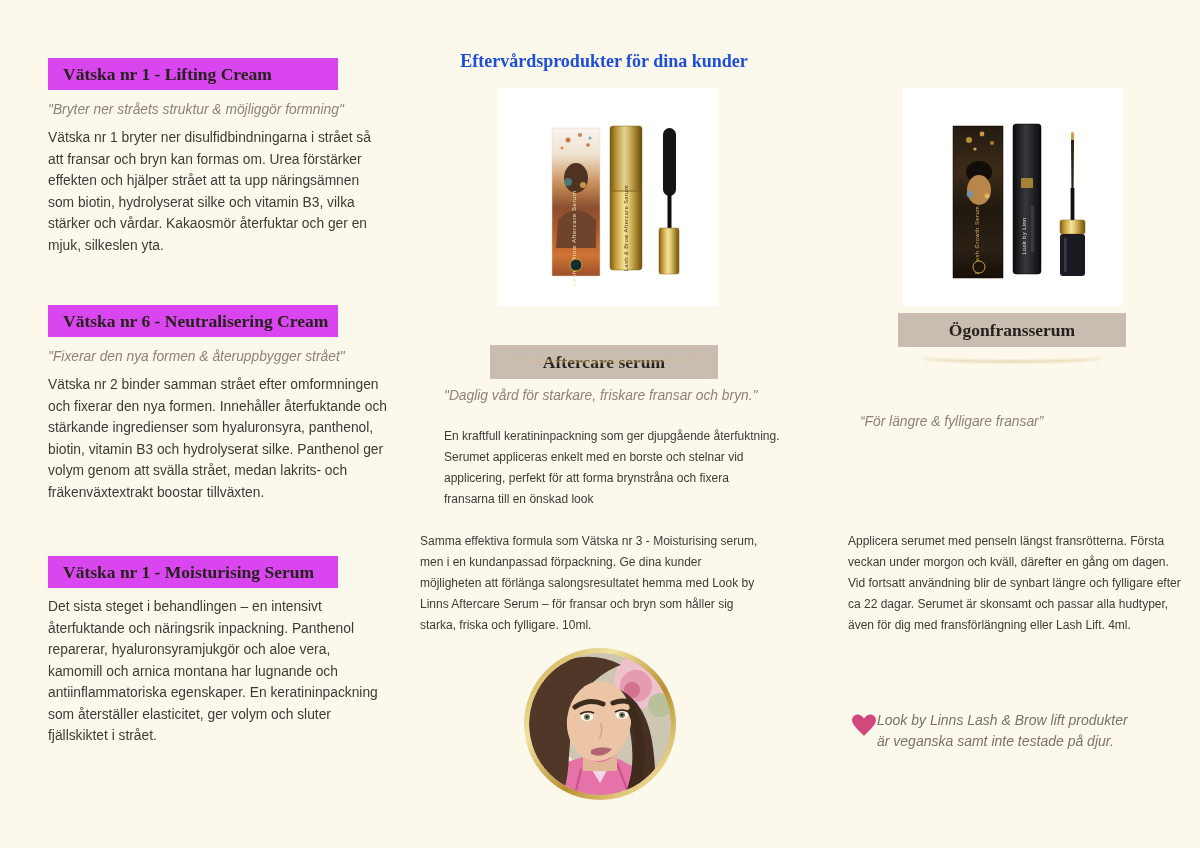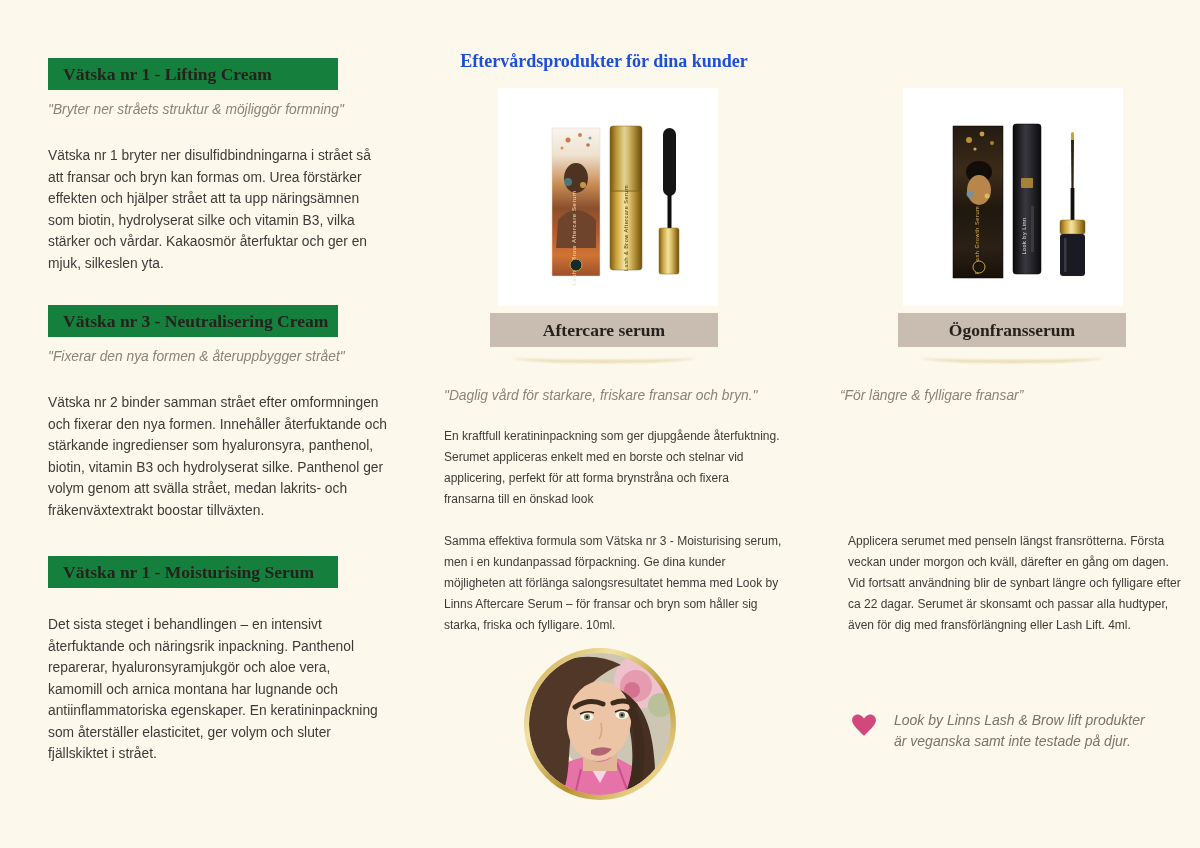--- a/index.html
+++ b/index.html
@@ -6,83 +6,83 @@
   html,body { background:#e9e4d8; }
   .page {
     position:relative; width:1200px; height:848px; margin:0 auto;
     background:#fcf8ec; overflow:hidden;
     font-family:"Liberation Sans", sans-serif;
   }
   
   .section { position:absolute; left:48px; width:348px; }
   .sec-bar {
     width:290px; height:32px; line-height:32px; padding-left:15px;
-    background:#15803d; color:#26211d;
+    background:#d946ef; color:#26211d;
     font-family:"Liberation Serif", serif; font-weight:700; font-size:17.5px;
   }
   .quote {
     font-style:italic; font-size:13.8px; line-height:19px; color:#8c8278;
   }
   .sec-quote { margin-top:10px; }
-  .sec-body { margin-top:26px; font-size:13.8px; line-height:21.5px; color:#3e3b37; width:340px; }
+  .sec-body { margin-top:8px; font-size:13.8px; line-height:21.5px; color:#3e3b37; width:340px; }
   
   .center-title {
     position:absolute; top:51px; left:404px; width:400px; text-align:center;
     font-family:"Liberation Serif", serif; font-weight:700; font-size:18px; color:#1d4ed8;
   }
   .product-card { position:absolute; top:88px; background:#ffffff; }
   .card-mid   { left:498px; width:220px; height:218px; }
   .card-right { left:903px; width:220px; height:218px; }
   .label-bar {
     position:absolute; top:313px; height:34px; line-height:34px; text-align:center;
     background:#c9bcb0; color:#26211d;
     font-family:"Liberation Serif", serif; font-weight:700; font-size:17.5px;
   }
-  .bar-mid   { left:490px; width:228px; }
+  .bar-mid   { left:490px; width:228px;margin-top:32px; }
   .bar-right { left:898px; width:228px; }
   .bar-arc {
     position:absolute; top:352px; height:11px; border-radius:50%;
     border-bottom:3px solid #d8bf86; opacity:.55; filter:blur(1.3px);
   }
   .arc-mid   { left:512px; width:184px; }
   .arc-right { left:920px; width:184px; }
   .col-quote { position:absolute; top:386px; width:340px; }
   .q-mid   { left:444px; }
-  .q-right { left:840px; }
+  .q-right { left:860px;margin-top:26px; }
   .para { position:absolute; width:338px; font-size:12px; line-height:21px; color:#3e3b37; }
   .p-mid1   { left:444px; top:426px; }
-  .p-mid2   { left:444px; top:531px; }
+  .p-mid2   { left:420px; top:531px; }
   .p-right1 { left:848px; top:426px; }
   .p-right2 { left:848px; top:531px; }
   
   .photo-ring {
     position:absolute; left:524px; top:648px; width:152px; height:152px;
     border-radius:50%; padding:5px;
     background:linear-gradient(135deg,#c59f3d 0%,#f1e2a2 30%,#b8912e 60%,#e9d38c 85%,#a9851f 100%);
   }
   .photo-inner { width:100%; height:100%; border-radius:50%; overflow:hidden; }
   
-  .note { position:absolute; left:851px; top:710px; width:300px; display:flex; gap:17px; align-items:flex-start; }
+  .note { position:absolute; left:851px; top:710px; width:300px; display:flex; gap:0; align-items:flex-start; }
   .note-heart { flex:0 0 auto; margin-top:3px; }
   .note-text { font-style:italic; font-size:14px; line-height:21px; color:#7d7264; width:262px; }
   svg { display:block; }
 </style>
 </head>
 <body>
 
 <div class="page">
 
   <div class="section" style="top:58px;">
     <div class="sec-bar">Vätska nr 1 - Lifting Cream</div>
     <div class="quote sec-quote">"Bryter ner stråets struktur &amp; möjliggör formning"</div>
     <div class="sec-body">Vätska nr 1 bryter ner disulfidbindningarna i strået så att fransar och bryn kan formas om. Urea förstärker effekten och hjälper strået att ta upp näringsämnen som biotin, hydrolyserat silke och vitamin B3, vilka stärker och vårdar. Kakaosmör återfuktar och ger en mjuk, silkeslen yta.</div>
   </div>
 
   <div class="section" style="top:305px;">
-    <div class="sec-bar">Vätska nr 3 - Neutralisering Cream</div>
+    <div class="sec-bar">Vätska nr 6 - Neutralisering Cream</div>
     <div class="quote sec-quote">"Fixerar den nya formen &amp; återuppbygger strået"</div>
     <div class="sec-body">Vätska nr 2 binder samman strået efter omformningen och fixerar den nya formen. Innehåller återfuktande och stärkande ingredienser som hyaluronsyra, panthenol, biotin, vitamin B3 och hydrolyserat silke. Panthenol ger volym genom att svälla strået, medan lakrits- och fräkenväxtextrakt boostar tillväxten.</div>
   </div>
 
   <div class="section" style="top:556px;">
     <div class="sec-bar">Vätska nr 1 - Moisturising Serum</div>
     <div class="sec-body">Det sista steget i behandlingen – en intensivt återfuktande och näringsrik inpackning. Panthenol reparerar, hyaluronsyramjukgör och aloe vera, kamomill och arnica montana har lugnande och antiinflammatoriska egenskaper. En keratininpackning som återställer elasticitet, ger volym och sluter fjällskiktet i strået.</div>
   </div>
 
   <div class="center-title">Eftervårdsprodukter för dina kunder</div>

